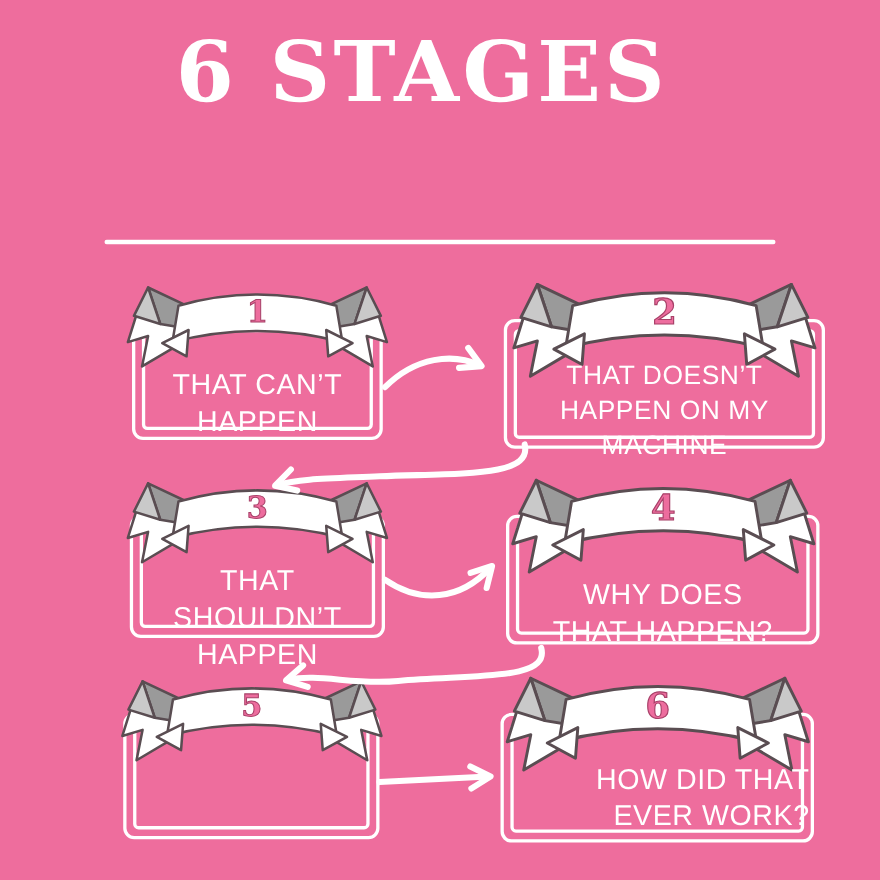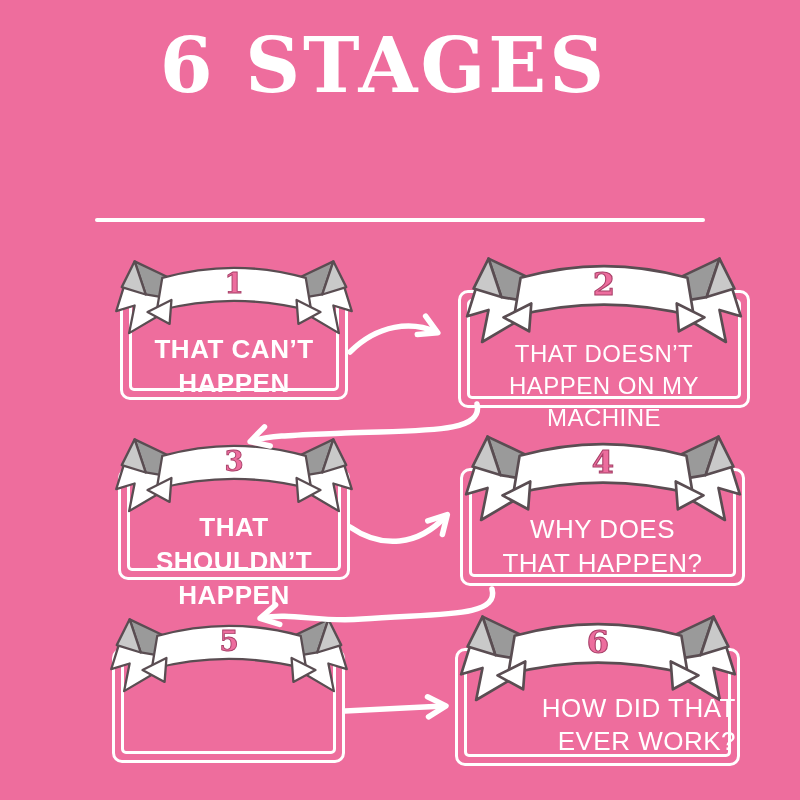--- a/index.html
+++ b/index.html
@@ -32,23 +32,23 @@
   .stage-n .ribbon{width:240px;height:92px;top:-36px;}
   .stage-w .ribbon{width:278px;height:107px;top:-40px;}
   .ribbon-num{
     font-family:"DejaVu Serif",serif;font-size:30px;font-weight:bold;
     fill:#ed6d9e;stroke:#a84169;stroke-width:1px;text-anchor:middle;
   }
   .label{
     position:absolute;left:4px;right:4px;z-index:5;
     color:#ffffff;text-align:center;white-space:pre-line;letter-spacing:0.5px;
   }
-  .stage-n .label{top:42px;font-size:26px;line-height:34px;font-weight:bold;}
-  .stage-w .label{top:48px;font-size:24px;line-height:32px;}
-  .stage-4 .label{font-size:26px;line-height:34px;top:44px;}
+  .stage-n .label{top:42px;font-size:26px;line-height:34px;}
+  .stage-w .label{top:36px;font-size:24px;line-height:32px;}
+  .stage-4 .label{font-size:26px;line-height:34px;top:55px;}
   .stage-6 .label{font-size:26px;line-height:33px;top:44px;text-align:right;}
   
   .stage-1{left:120px;top:290px;width:228px;height:110px;}
   .stage-2{left:458px;top:290px;width:292px;height:118px;}
   .stage-3{left:118px;top:468px;width:232px;height:112px;}
   .stage-4{left:460px;top:468px;width:285px;height:118px;}
   .stage-5{left:112px;top:648px;width:233px;height:115px;}
   .stage-6{left:455px;top:648px;width:285px;height:118px;}
   
   .arrows{position:absolute;left:0;top:0;width:800px;height:800px;z-index:6;pointer-events:none;}

